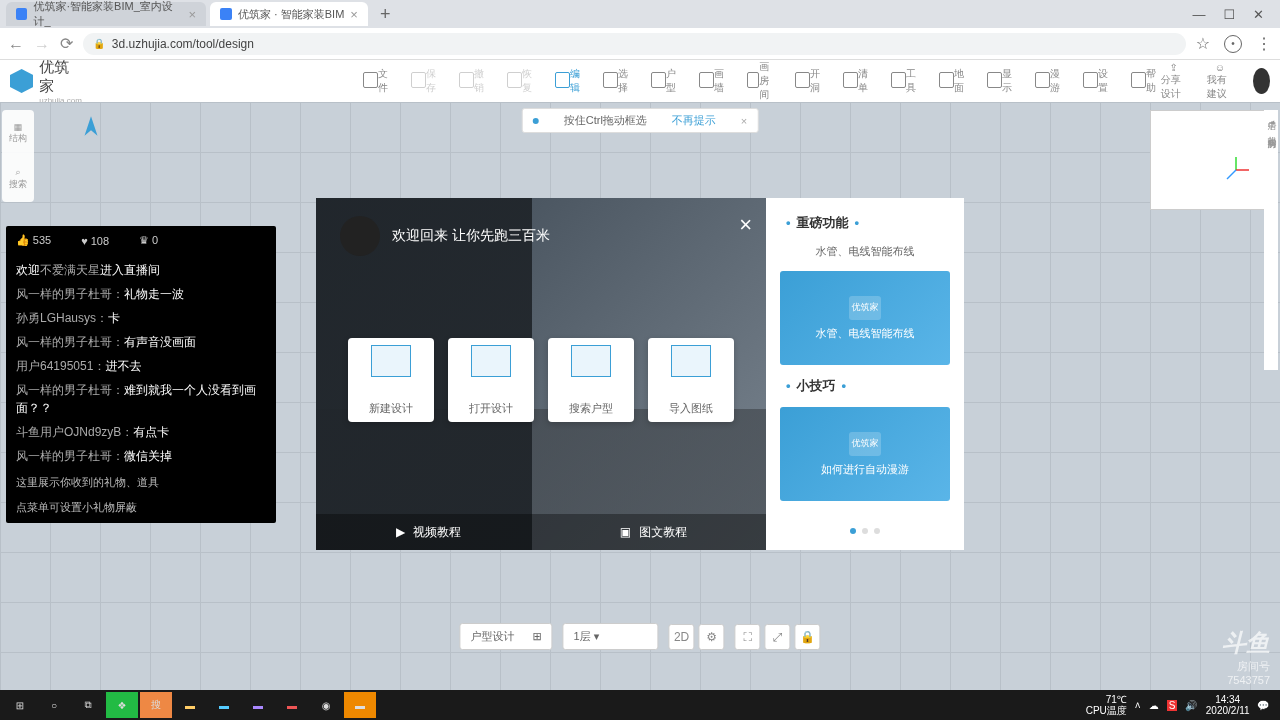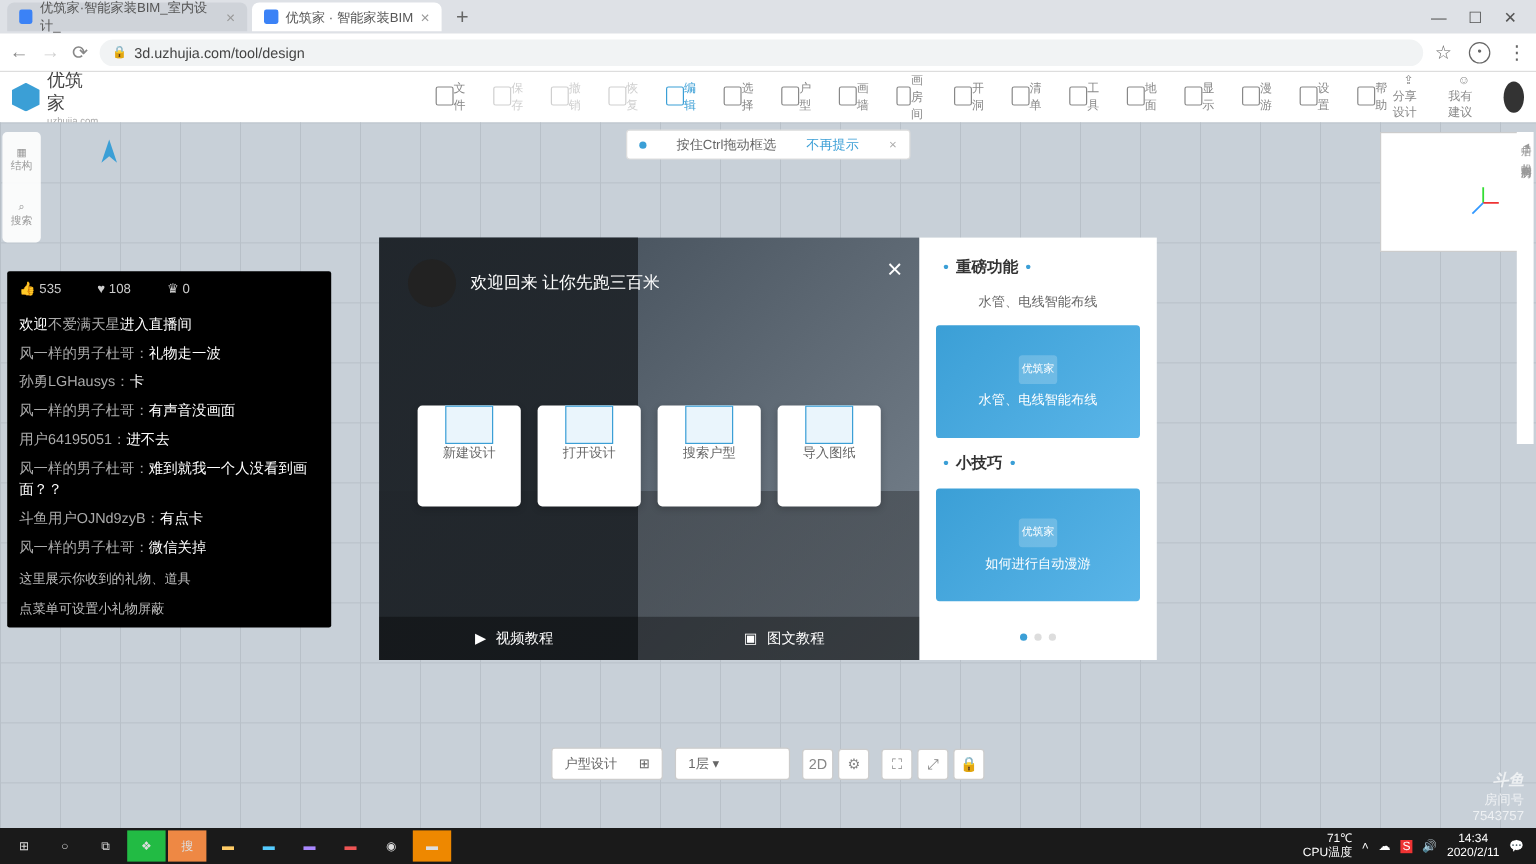--- a/index.html
+++ b/index.html
@@ -60,21 +60,21 @@
 .modal-wrap { position: absolute; top: 96px; left: 316px; display: flex; border-radius: 4px; overflow: visible; }
 .modal-left { width: 450px; height: 352px; position: relative; background: linear-gradient(135deg, #3a4550 0%, #5a6570 50%, #7a8590 100%); }
 .modal-left::before { content:""; position:absolute; inset:0; background:
   linear-gradient(90deg, rgba(30,35,40,0.9) 0 48%, transparent 48%),
   linear-gradient(180deg, transparent 60%, rgba(60,65,70,0.6) 60%); }
 .modal-header { position: relative; display: flex; align-items: center; gap: 12px; padding: 18px 24px; z-index: 2; }
 .modal-avatar { width: 40px; height: 40px; background: #222; border-radius: 50%; }
 .welcome-text { color: #fff; font-size: 14px; }
 .modal-close { position: absolute; top: 14px; right: 14px; color: #fff; font-size: 22px; cursor: pointer; z-index: 3; }
 .action-cards { position: relative; display: flex; gap: 14px; padding: 0 32px; margin-top: 64px; z-index: 2; }
-.card { width: 86px; height: 84px; background: #fff; border-radius: 4px; display: flex; flex-direction: column; align-items: center; justify-content: flex-start; gap: 0; font-size: 11px; color: #666; cursor: pointer; box-shadow: 0 2px 6px rgba(0,0,0,0.2); }
+.card { width: 86px; height: 84px; background: #fff; border-radius: 4px; display: flex; flex-direction: column; align-items: center; justify-content: center; gap: 24px; font-size: 11px; color: #666; cursor: pointer; box-shadow: 0 2px 6px rgba(0,0,0,0.2); }
 .card-icon { width: 40px; height: 32px; border: 1.5px solid #3b9fd6; background: #eaf5fc; position: relative; }
 .modal-bottom { position: absolute; bottom: 0; left: 0; right: 0; height: 36px; background: rgba(0,0,0,0.35); display: flex; align-items: center; color: #fff; font-size: 12px; z-index: 2; }
 .mb-item { flex: 1; display: flex; align-items: center; justify-content: center; gap: 8px; cursor: pointer; }
 .modal-right { width: 198px; height: 352px; background: #fff; padding: 16px 14px; display: flex; flex-direction: column; gap: 12px; }
 .mr-title { font-size: 13px; color: #333; font-weight: bold; }
 .mr-title::before, .mr-title::after { content: "•"; color: #3b9fd6; margin: 0 6px; }
 .mr-sub { text-align: center; font-size: 11px; color: #666; }
 .mr-thumb { height: 94px; background: linear-gradient(135deg, #3b9fd6, #5ab5e8); border-radius: 3px; display: flex; flex-direction: column; align-items: center; justify-content: center; color: #fff; font-size: 11px; gap: 6px; position: relative; }
 .mr-logo { width: 32px; height: 24px; background: rgba(255,255,255,0.2); border-radius: 3px; display:flex; align-items:center; justify-content:center; font-size:9px; }
 .dots { display: flex; justify-content: center; gap: 6px; margin-top: auto; }
@@ -88,21 +88,21 @@
 .bb-icons { display: flex; gap: 4px; }
 .bb-icon { width: 26px; height: 26px; background: #fff; border: 1px solid #ccc; border-radius: 3px; display: flex; align-items: center; justify-content: center; font-size: 12px; color: #888; cursor: pointer; }
 
 
 .taskbar { position: absolute; bottom: 0; left: 0; right: 0; height: 30px; background: #1a1a1a; display: flex; align-items: center; padding: 0 4px; gap: 2px; color: #fff; font-size: 10px; }
 .tb-item { width: 32px; height: 26px; display: flex; align-items: center; justify-content: center; cursor: pointer; color: #ddd; }
 .tb-right { margin-left: auto; display: flex; align-items: center; gap: 8px; padding-right: 6px; }
 .temp { font-size: 10px; line-height: 1.1; text-align: right; }
 .time { font-size: 10px; line-height: 1.1; text-align: center; }
 .watermark { position: absolute; bottom: 34px; right: 10px; color: #fff; opacity: 0.7; text-align: right; font-size: 11px; }
-.watermark .big { font-size: 13px; font-weight: bold; font-style: italic; }
+.watermark .big { font-size: 24px; font-weight: bold; font-style: italic; }
 </style>
 </head>
 <body>
 
 <div class="browser-tabs">
   <div class="tab inactive">
     <span class="favicon"></span>
     <span>优筑家·智能家装BIM_室内设计_</span>
     <span class="close">×</span>
   </div>

